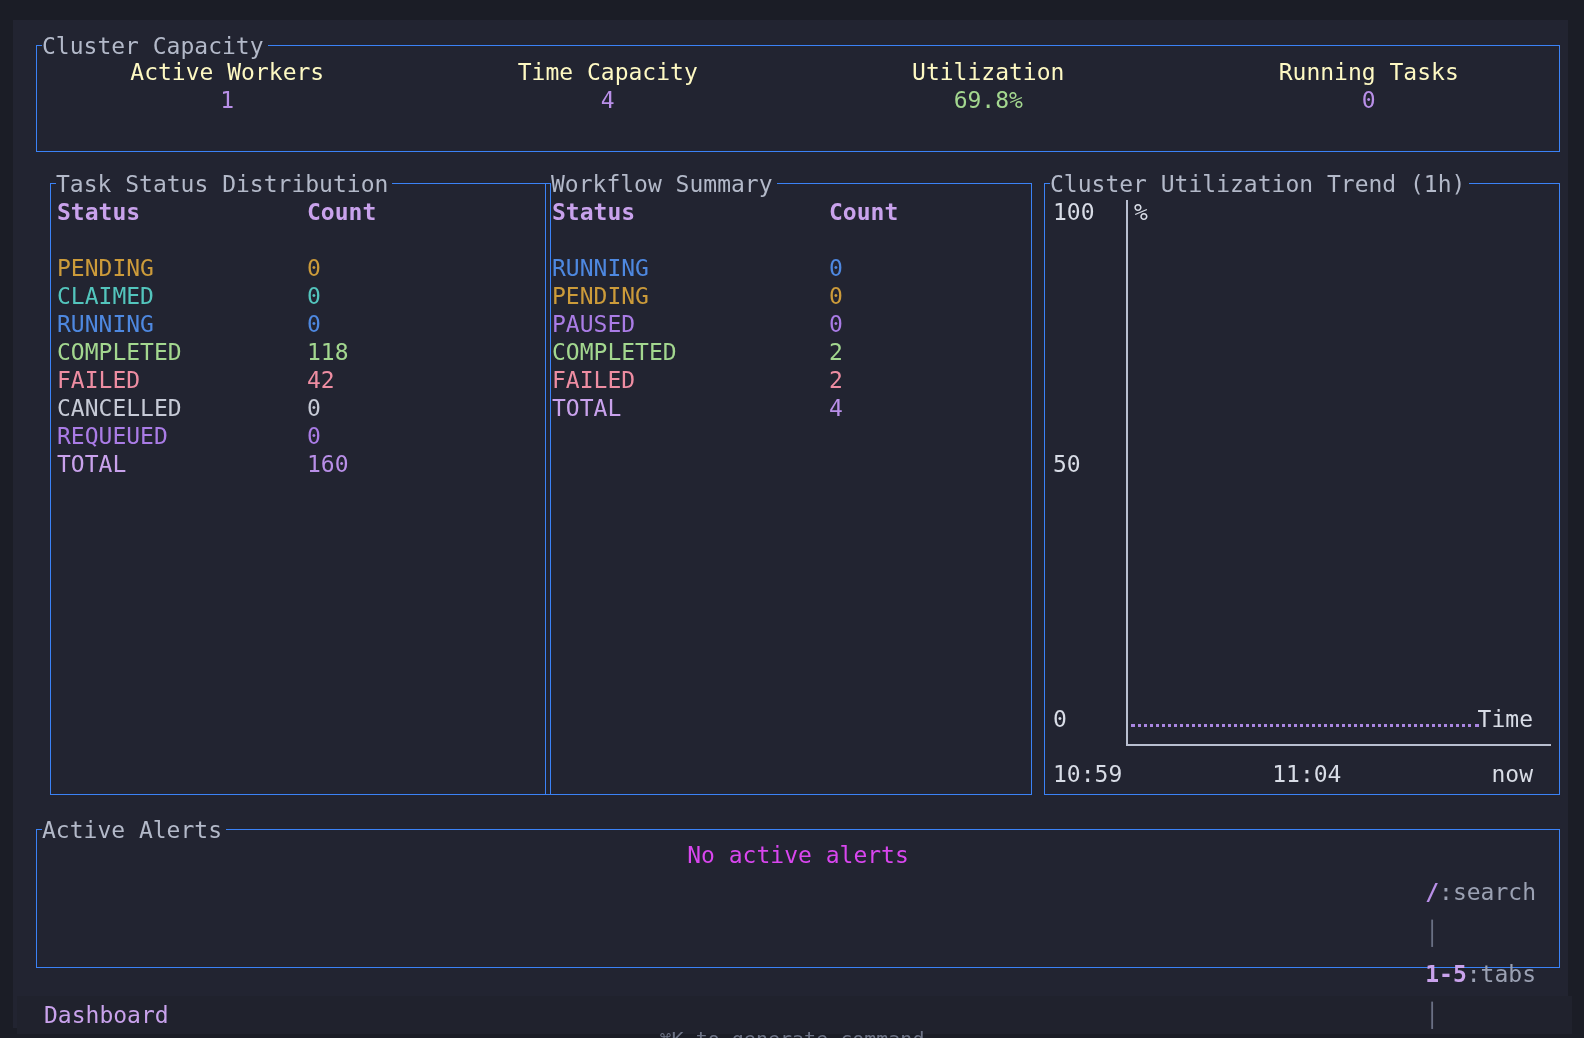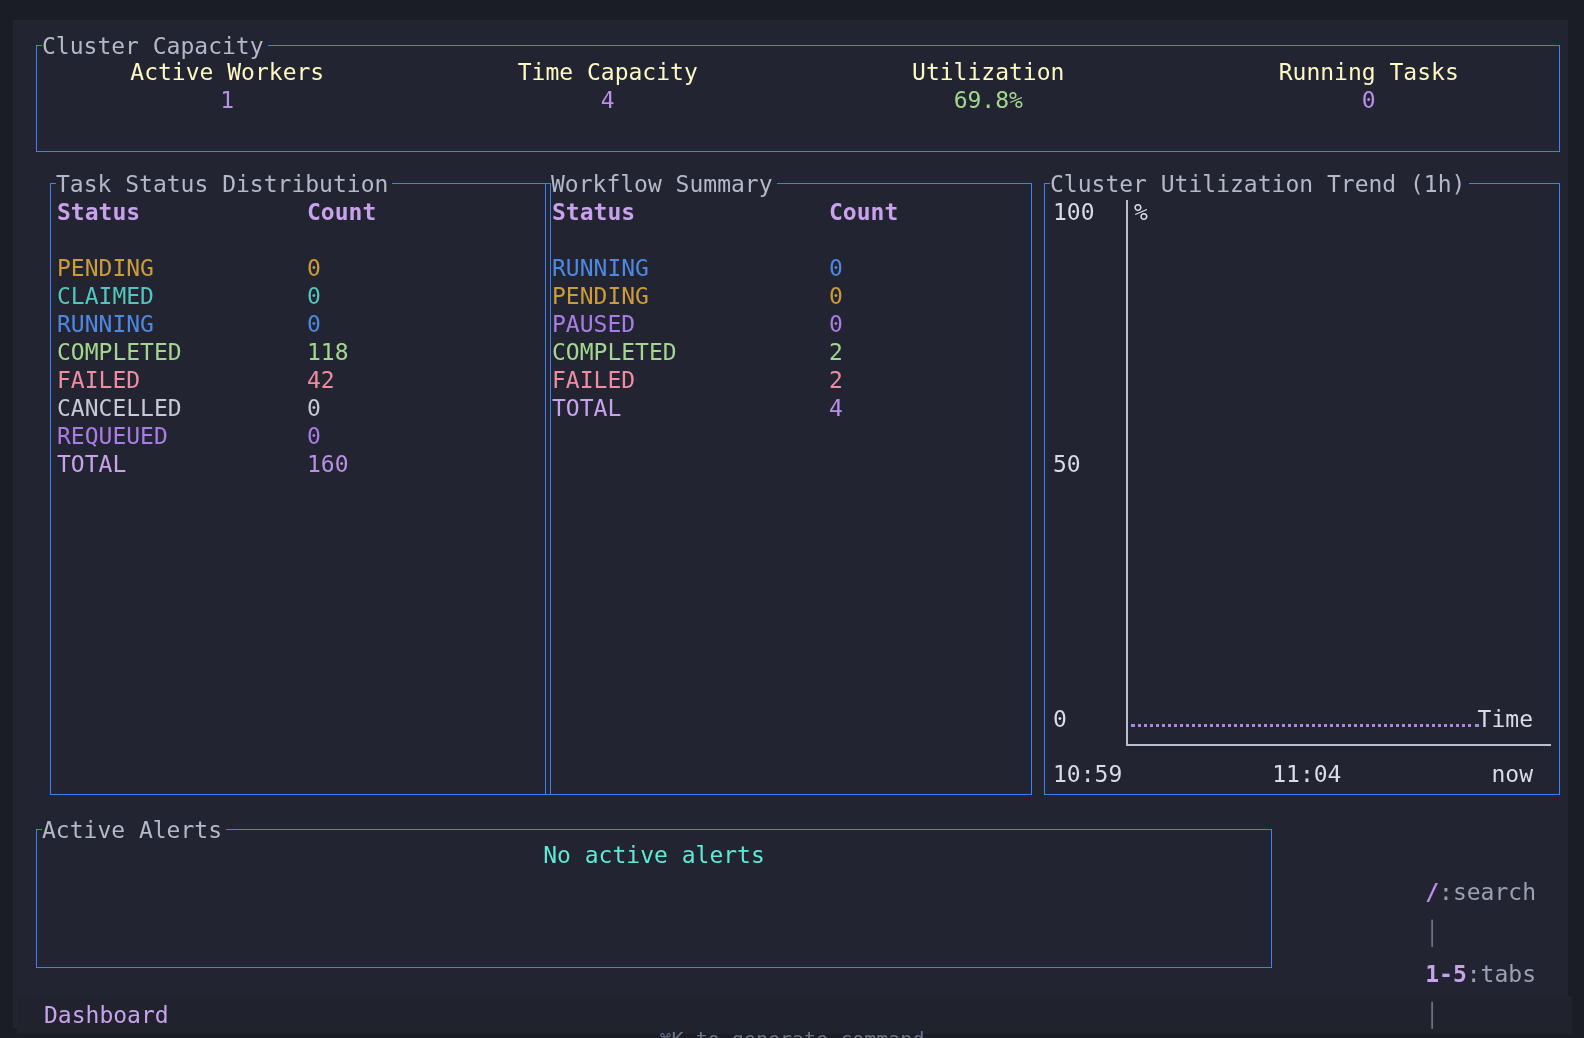--- a/index.html
+++ b/index.html
@@ -176,23 +176,23 @@
     <div class="haxis"></div>
     <div class="series-dots" style="border-top-color: rgb(170, 134, 226);"></div>
     <span class="time-label">Time</span>
     <div class="xticks">
       <span>10:59</span>
       <span>11:04</span>
       <span>now</span>
     </div>
   </div>
 
-  <div class="box" style="left:23px; top:809px; width:1236px; height:139px;">
+  <div class="box" style="left:23px; top:809px; width:1524px; height:139px;">
     <span class="box-title">Active Alerts</span>
-    <div class="alert-msg" style="color: #5eead4;">No active alerts</div>
+    <div class="alert-msg" style="color: #d946ef;">No active alerts</div>
   </div>
 
   <div class="footer">
     <span class="tab-name">Dashboard</span>
     <div class="hints">
       <span class="hint"><span class="key" style="color: rgb(185, 143, 232);">/</span><span>:search</span></span>
       <span class="sep">│</span>
       <span class="hint"><span class="key" style="color: rgb(201, 162, 236);">1-5</span><span>:tabs</span></span>
       <span class="sep">│</span>
       <span class="hint"><span class="key" style="color: rgb(185, 143, 232);">t</span><span>:theme</span></span>

